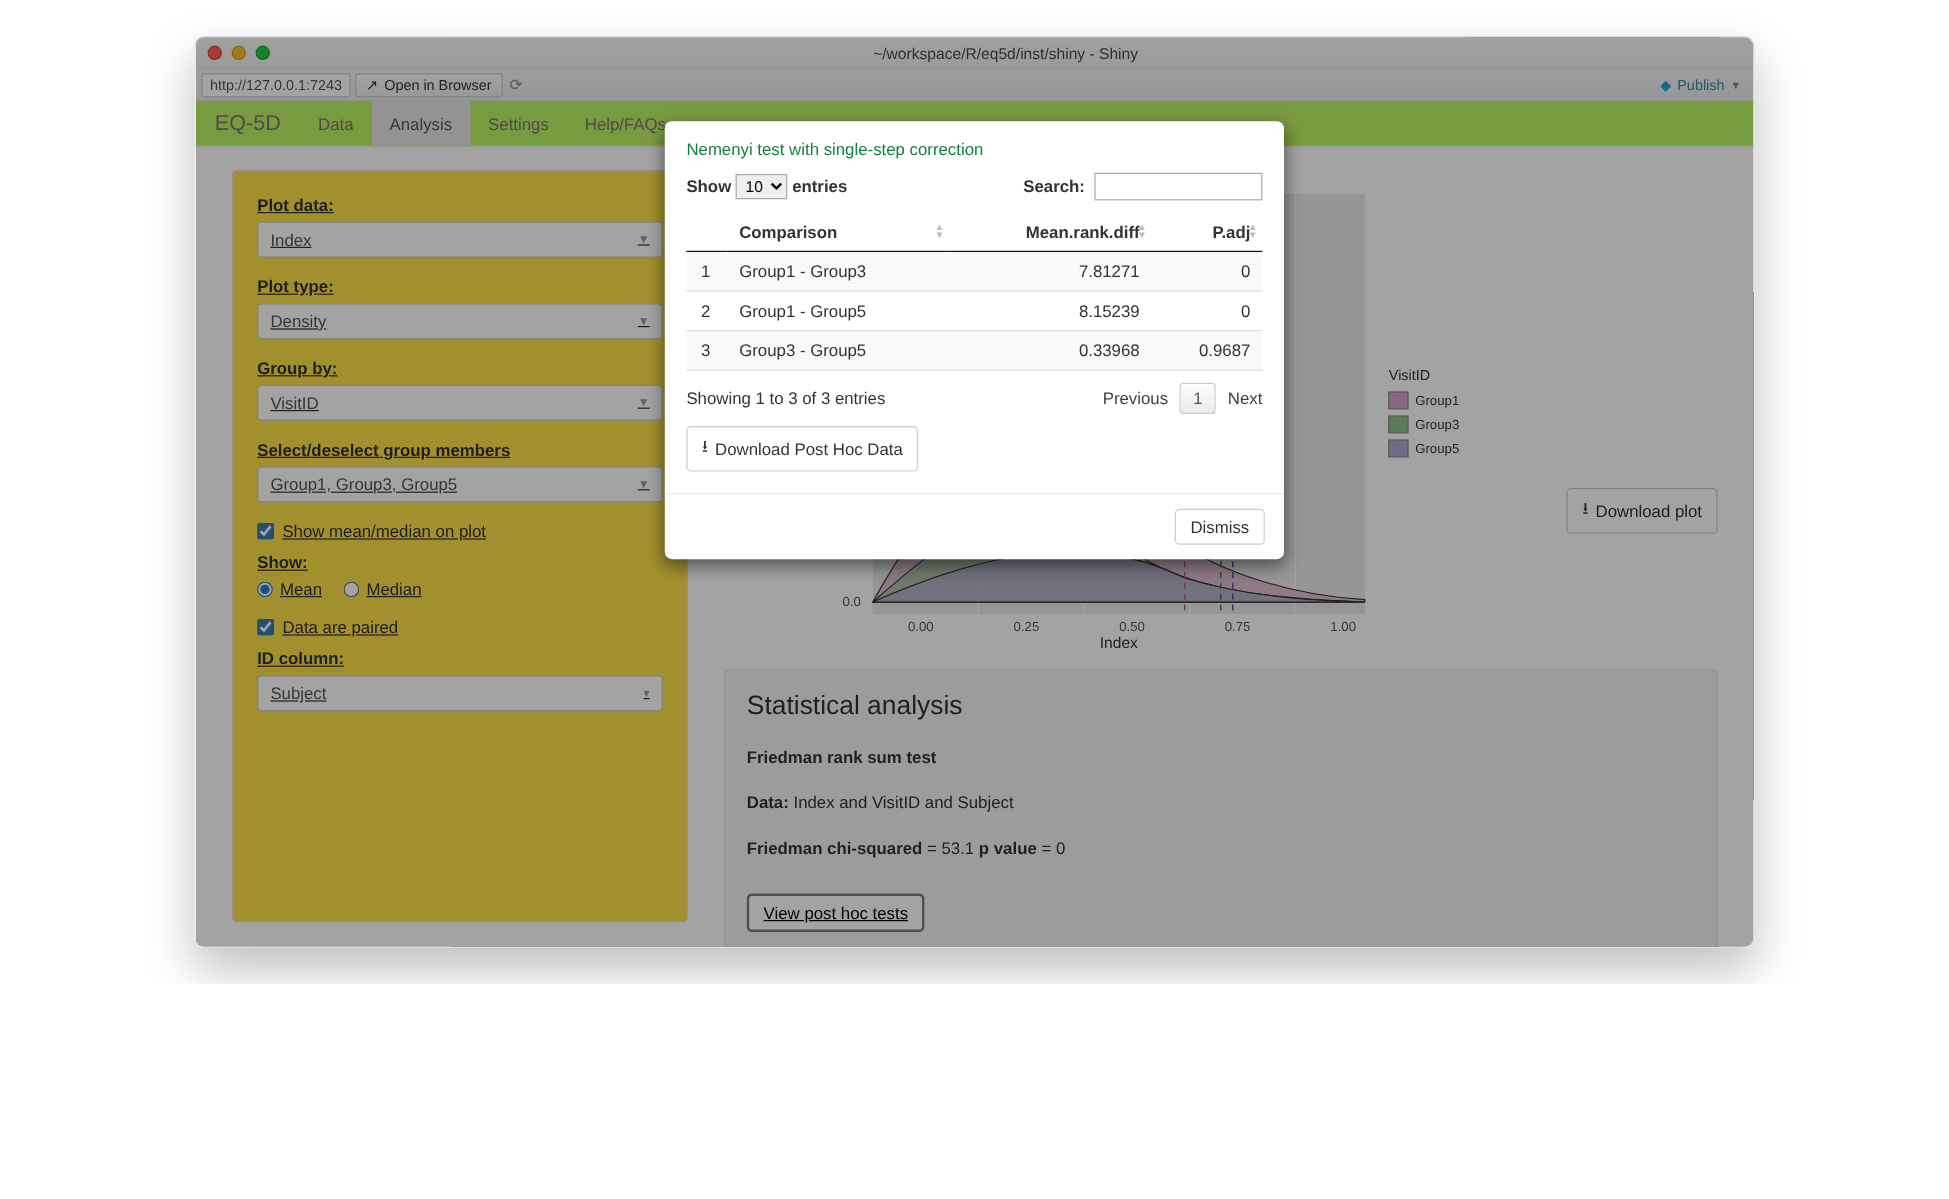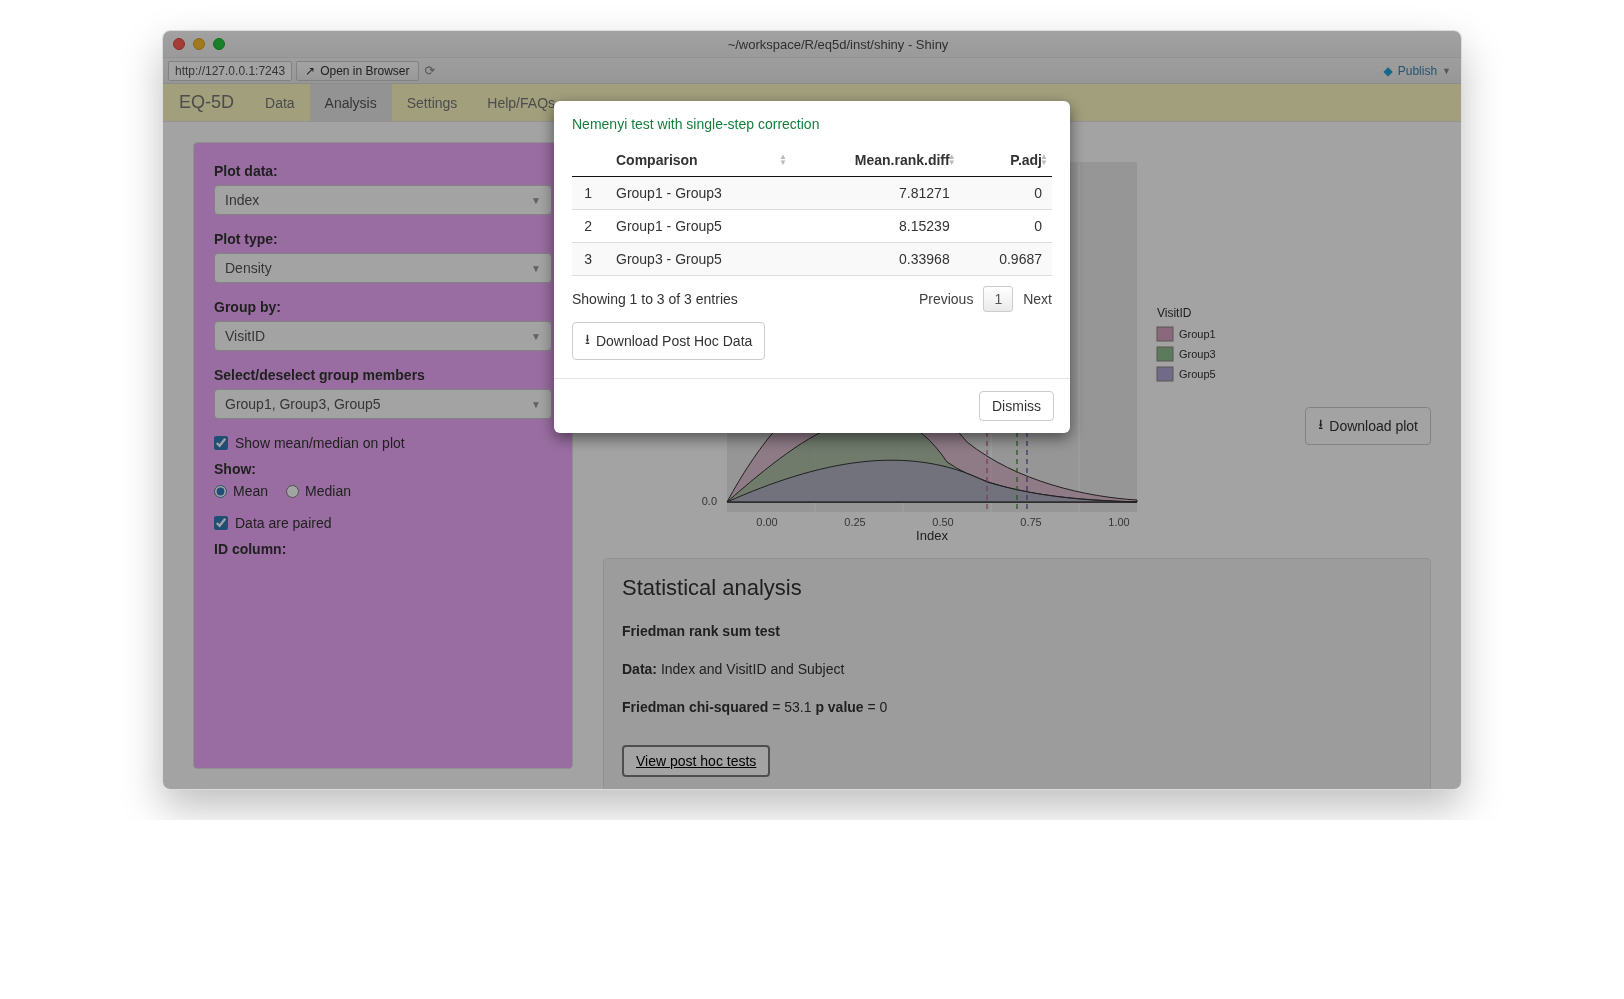--- a/index.html
+++ b/index.html
@@ -13,28 +13,28 @@
   .t-max { background: #27c93f; border: 1px solid #1aab29; }
   .titlebar-title { flex: 1; text-align: center; font-size: 13px; color: #4a4a4a; }
   .urlbar { height: 26px; background: linear-gradient(#f7f7f7,#ececec); border-bottom: 1px solid #d9d9d9; display: flex; align-items: center; font-size: 12px; }
   .url-input { border: 1px solid #ccc; background: #fff; padding: 2px 6px; margin-left: 5px; min-width: 108px; font-size: 12px; color: #555; border-radius: 2px; }
   .url-btn { border: 1px solid #ccc; background: linear-gradient(#fff,#eee); padding: 2px 8px; margin-left: 4px; font-size: 12px; display: inline-flex; align-items: center; gap: 5px; border-radius: 2px; cursor: pointer; }
   .reload { margin-left: 6px; color: #888; font-size: 13px; cursor: pointer; }
   .publish { margin-left: auto; margin-right: 10px; display: inline-flex; align-items: center; gap: 5px; color: #3a87ad; font-size: 12px; cursor: pointer; }
   .publish-icon { color: #25a0da; font-size: 12px; }
 
   .app { position: absolute; top: 53px; left: 0; right: 0; bottom: 0; background: #fff; display: flex; flex-direction: column; }
-  .navbar { height: 38px; background: #fef9c3; border-bottom: 1px solid #e7e7e7; display: flex; align-items: stretch; }
+  .navbar { height: 38px; background: #bef264; border-bottom: 1px solid #e7e7e7; display: flex; align-items: stretch; }
   .navbar-brand { font-size: 18px; color: #777; padding: 0 16px; display: flex; align-items: center; }
   .navbar-nav { display: flex; }
   .nav-item { padding: 0 15px; display: flex; align-items: center; font-size: 14px; color: #777; cursor: pointer; }
   .nav-item.active { background: #e7e7e7; color: #555; }
   .content { flex: 1; padding: 20px 30px; display: flex; gap: 30px; overflow: auto; }
 
-  .side-panel { background: #f0abfc; border: 1px solid #e3e3e3; border-radius: 4px; padding: 20px; flex: 0 0 380px; }
+  .side-panel { background: #fde047; border: 1px solid #e3e3e3; border-radius: 4px; padding: 20px; flex: 0 0 380px; text-decoration: underline; }
   .form-label { font-weight: 700; font-size: 14px; margin-bottom: 6px; display: block; color: #333; }
   .form-group { margin-bottom: 16px; }
   .select { width: 100%; background: #fff; border: 1px solid #ccc; padding: 6px 10px; border-radius: 4px; font-size: 14px; color: #555; display: flex; justify-content: space-between; align-items: center; cursor: pointer; }
   .chev { color: #999; font-size: 10px; }
   .checkbox-row { display: flex; align-items: center; gap: 7px; font-size: 14px; color: #333; margin-bottom: 10px; }
   .checkbox-row input[type=checkbox] { width: 14px; height: 14px; accent-color: #337ab7; }
   .radio-row { display: flex; align-items: center; gap: 18px; font-size: 14px; }
   .radio-row label { display: inline-flex; align-items: center; gap: 6px; }
   .radio-row input[type=radio] { accent-color: #337ab7; }
 
@@ -160,20 +160,24 @@
                 <span>Median</span>
               </label>
           </div>
         </div>
         <div class="checkbox-row">
           <input type="checkbox" checked="" style="">
           <span>Data are paired</span>
         </div>
         <div class="form-group">
           <label class="form-label">ID column:</label>
+          <div class="select">
+            <span>Subject</span>
+            <span class="chev">▾</span>
+          </div>
         </div>
       </div>
 
       <div class="main-panel">
         <div class="plot-box">
           <svg class="plot-svg" viewBox="0 0 700 400">
             <rect x="60" y="20" width="410" height="350" fill="#ebebeb"></rect>
             <g stroke="#fff" stroke-width="1">
               <line x1="60" y1="360" x2="470" y2="360"></line>
               <line x1="148" y1="20" x2="148" y2="370"></line>
@@ -234,20 +238,33 @@
 
     </div>
   </div>
 
   <div class="overlay"></div>
 
   <div class="modal">
     <div class="modal-body">
       <div class="modal-sub">Nemenyi test with single-step correction</div>
 
+      <div class="dt-top">
+        <div class="dt-len">
+          <b>Show</b>
+          <select>
+            <option>10</option>
+          </select>
+          <b>entries</b>
+        </div>
+        <div class="dt-search">
+          <b>Search:</b>
+          <input type="text" style="">
+        </div>
+      </div>
 
       <table>
         <thead>
           <tr>
             <th class="row-idx"></th>
             <th><span>Comparison</span><span class="sort-arrows">▲<br>▼</span></th>
             <th class="num"><span>Mean.rank.diff</span><span class="sort-arrows">▲<br>▼</span></th>
             <th class="num"><span>P.adj</span><span class="sort-arrows">▲<br>▼</span></th>
           </tr>
         </thead>

